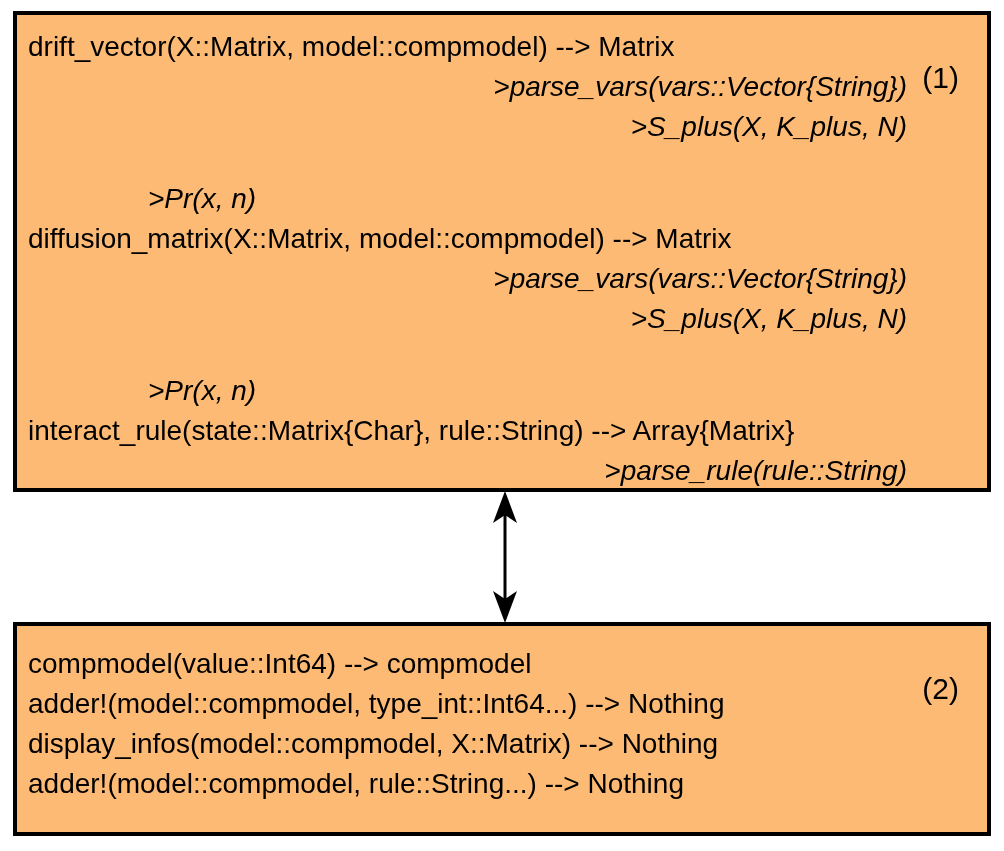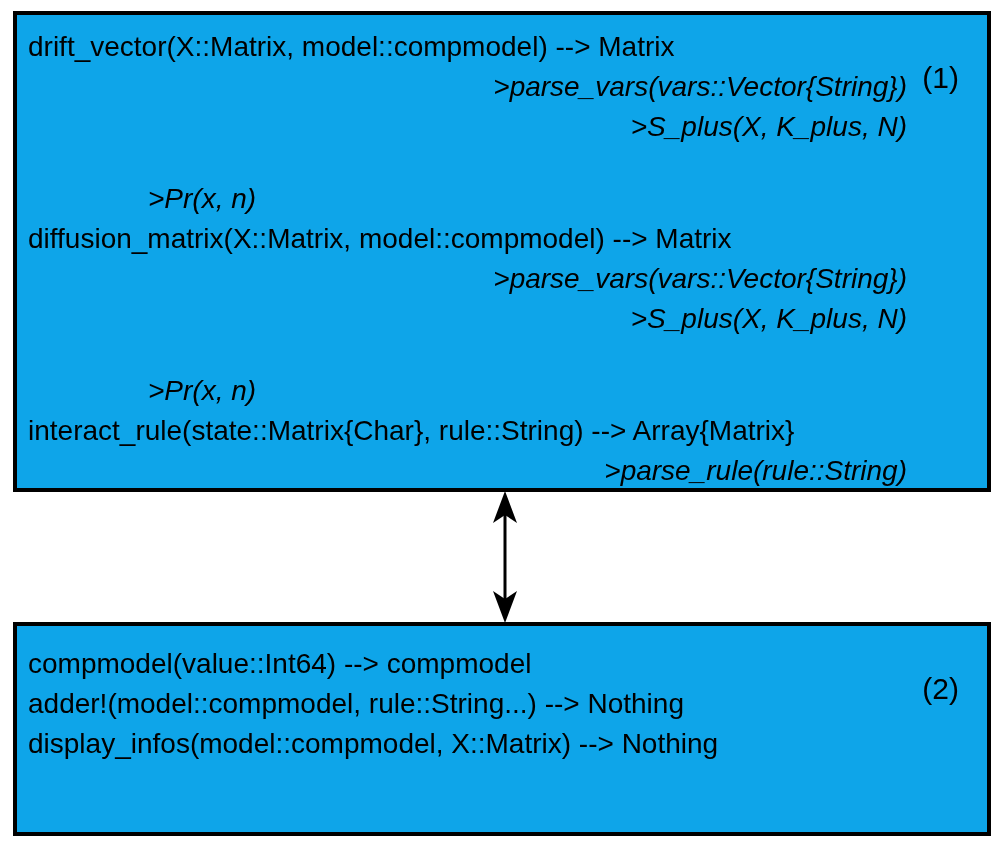--- a/index.html
+++ b/index.html
@@ -13,21 +13,21 @@
     color: #000000;
     font-family: "Liberation Sans", sans-serif;
     position: relative;
     overflow: hidden;
   }
   .box {
     position: absolute;
     left: 13px;
     width: 978px;
     border: 4px solid #000000;
-    background: #0ea5e9;
+    background: #fdba74;
     box-sizing: border-box;
   }
   #box1 { top: 11px; height: 481px; }
   #box2 { top: 622px; height: 214px; }
   .lines {
     position: absolute;
     left: 11px;
     right: 80px;
     font-size: 28px;
     line-height: 40px;
@@ -65,15 +65,15 @@
 
 <div id="arrow-wrap">
   <svg width="50" height="134" viewBox="0 0 50 134">
     <line x1="25" y1="22" x2="25" y2="112" stroke="#000000" stroke-width="3"></line>
     <path d="M25,1 L37,33 L25,25 L13,33 Z" fill="#000000"></path>
     <path d="M25,133 L37,101 L25,109 L13,101 Z" fill="#000000"></path>
   </svg>
 </div>
 
 <div class="box" id="box2">
-  <div class="lines"><div class="line indent-0">compmodel(value::Int64) --&gt; compmodel</div><div class="line indent-0">adder!(model::compmodel, rule::String...) --&gt; Nothing</div><div class="line indent-0">display_infos(model::compmodel, X::Matrix) --&gt; Nothing</div></div>
+  <div class="lines"><div class="line indent-0">compmodel(value::Int64) --&gt; compmodel</div><div class="line indent-0">adder!(model::compmodel, type_int::Int64...) --&gt; Nothing</div><div class="line indent-0">display_infos(model::compmodel, X::Matrix) --&gt; Nothing</div><div class="line indent-0">adder!(model::compmodel, rule::String...) --&gt; Nothing</div></div>
   <div class="box-label">(2)</div>
 </div>
 
 </body></html>

